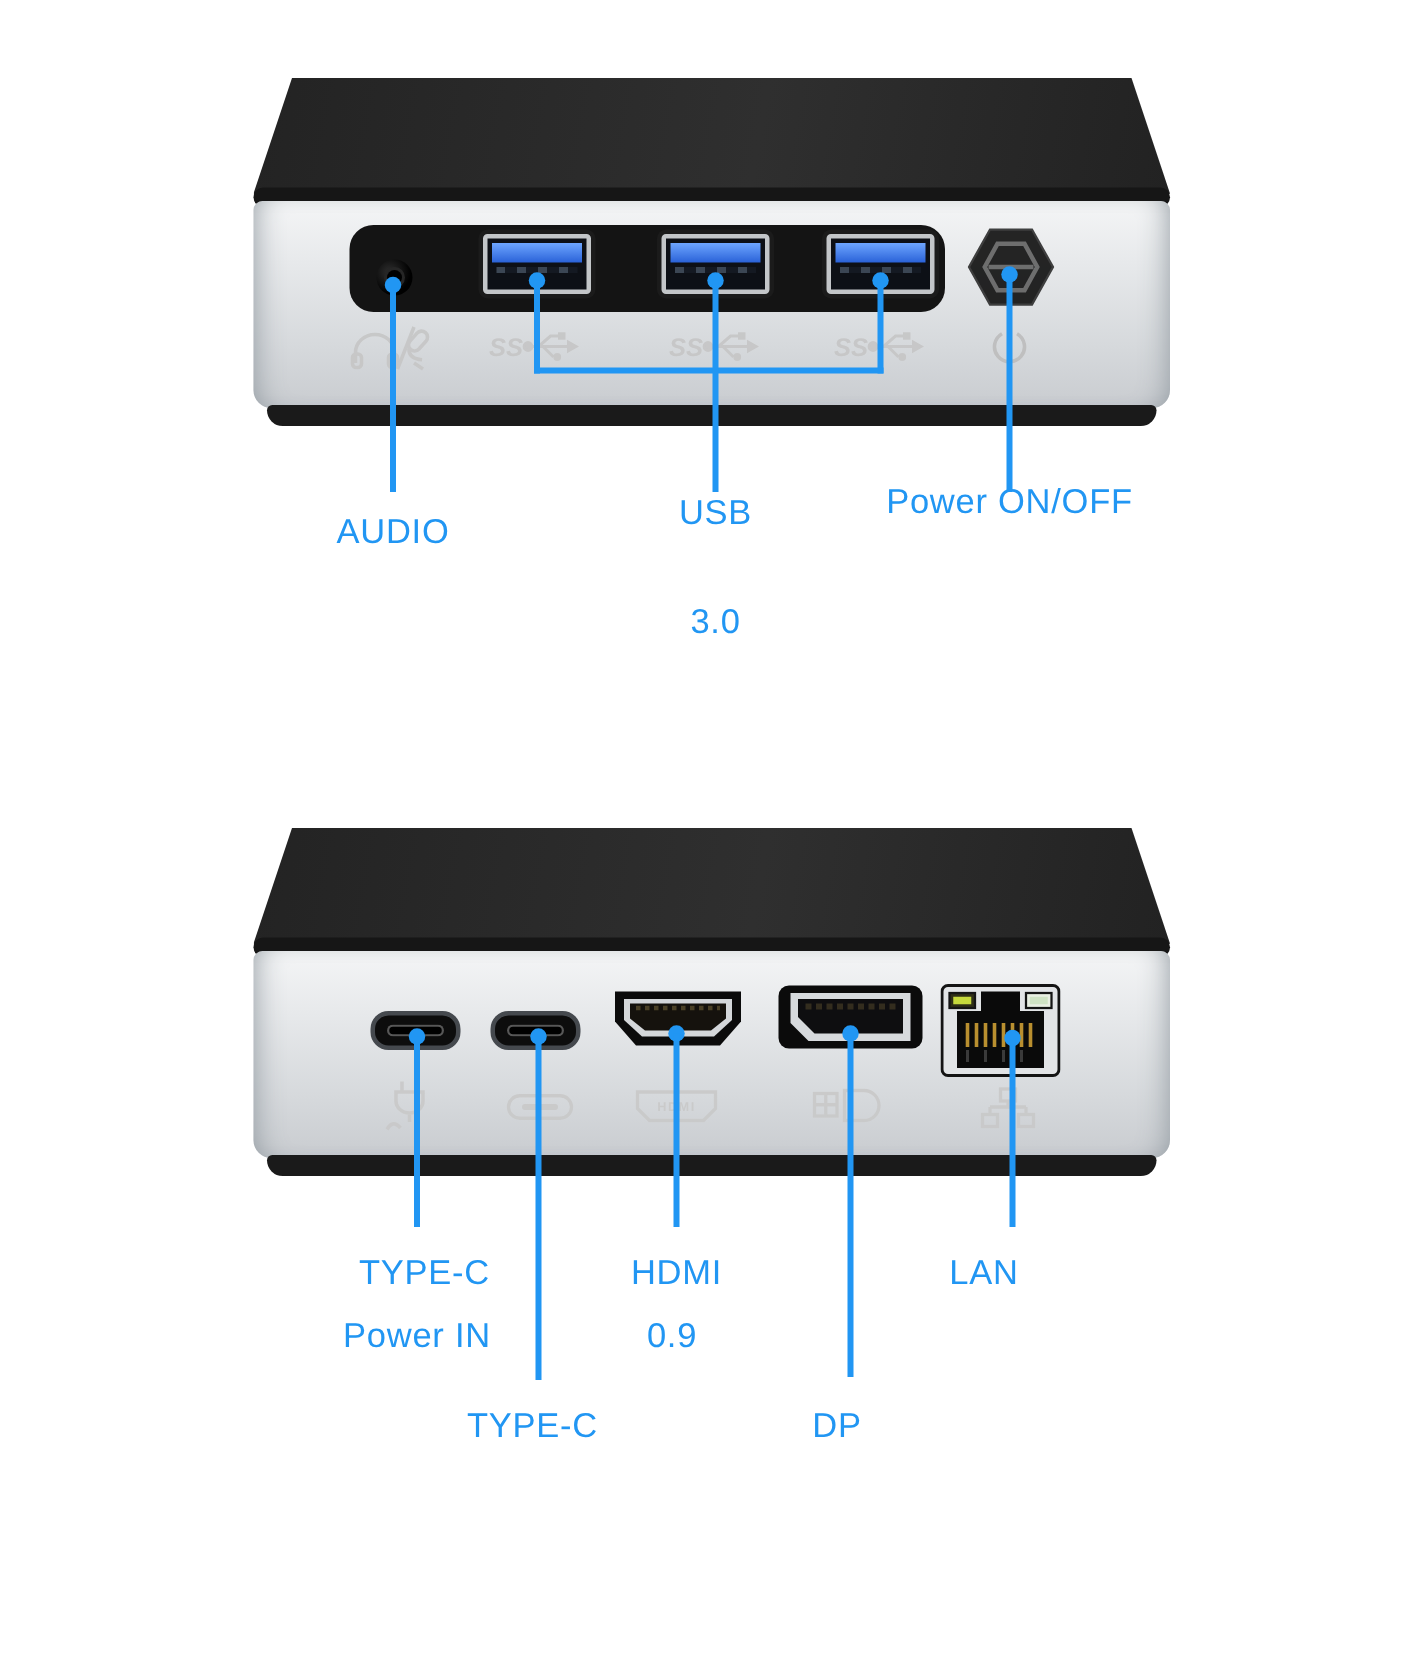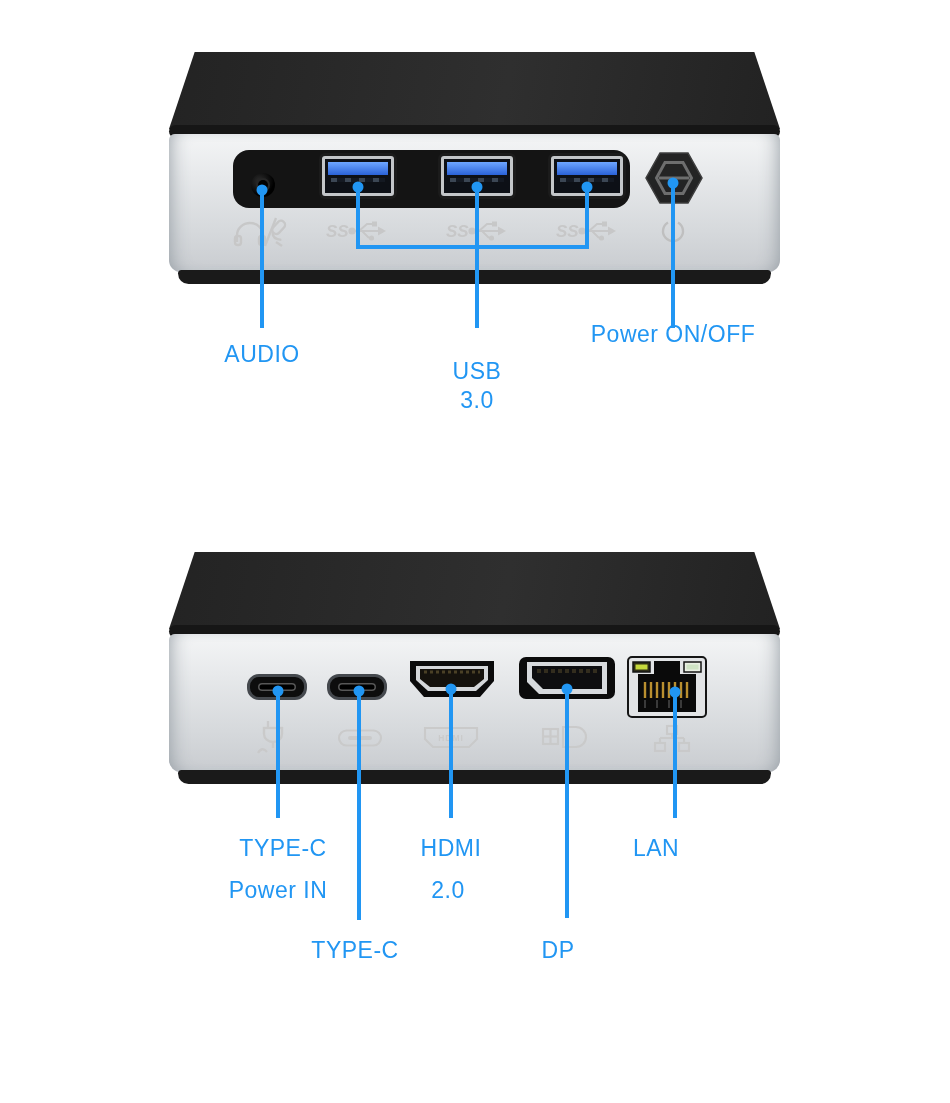--- a/index.html
+++ b/index.html
@@ -164,22 +164,22 @@
     <div class="cdot" style="left:587px; top:187px"></div>
     <div class="cline" style="left:356px; top:187px; height:62px"></div>
     <div class="cline" style="left:585px; top:187px; height:62px"></div>
     <div class="chline" style="left:356px; top:245px; width:233px"></div>
     <div class="cline" style="left:475px; top:187px; height:141px"></div>
 
     <div class="cdot" style="left:673px; top:183px"></div>
     <div class="cline" style="left:671px; top:183px; height:145px"></div>
 
     <div class="lbl" style="left:262px; top:332px">AUDIO</div>
-    <div class="lbl" style="left:477px; top:349px">USB</div>
-    <div class="lbl" style="left:477px; top:378px">3.0</div>
+    <div class="lbl" style="left:477px; top:319px">USB</div>
+    <div class="lbl" style="left:477px; top:392px">3.0</div>
     <div class="lbl" style="left:673px; top:312px">Power ON/OFF</div>
   </div>
 
   <div>
     <div class="slab" style="top:552px"></div>
     <div class="lip" style="top:625px"></div>
     <div class="face" style="top:634px"></div>
     <div class="base" style="top:770px"></div>
 
     <div class="usbc" style="left:247px; top:674px">
@@ -291,19 +291,19 @@
 
     <div class="cdot" style="left:567px; top:689px"></div>
     <div class="cline" style="left:565px; top:689px; height:229px"></div>
 
     <div class="cdot" style="left:675px; top:692px"></div>
     <div class="cline" style="left:673px; top:692px; height:126px"></div>
 
     <div class="lbl" style="left:283px; top:826px">TYPE-C</div>
     <div class="lbl" style="left:278px; top:868px">Power IN</div>
     <div class="lbl" style="left:451px; top:826px">HDMI</div>
-    <div class="lbl" style="left:448px; top:868px">2.0</div>
+    <div class="lbl" style="left:448px; top:868px">0.9</div>
     <div class="lbl" style="left:656px; top:826px">LAN</div>
     <div class="lbl" style="left:355px; top:928px">TYPE-C</div>
     <div class="lbl" style="left:558px; top:928px">DP</div>
   </div>
 
 </div>
 
 </body></html>

